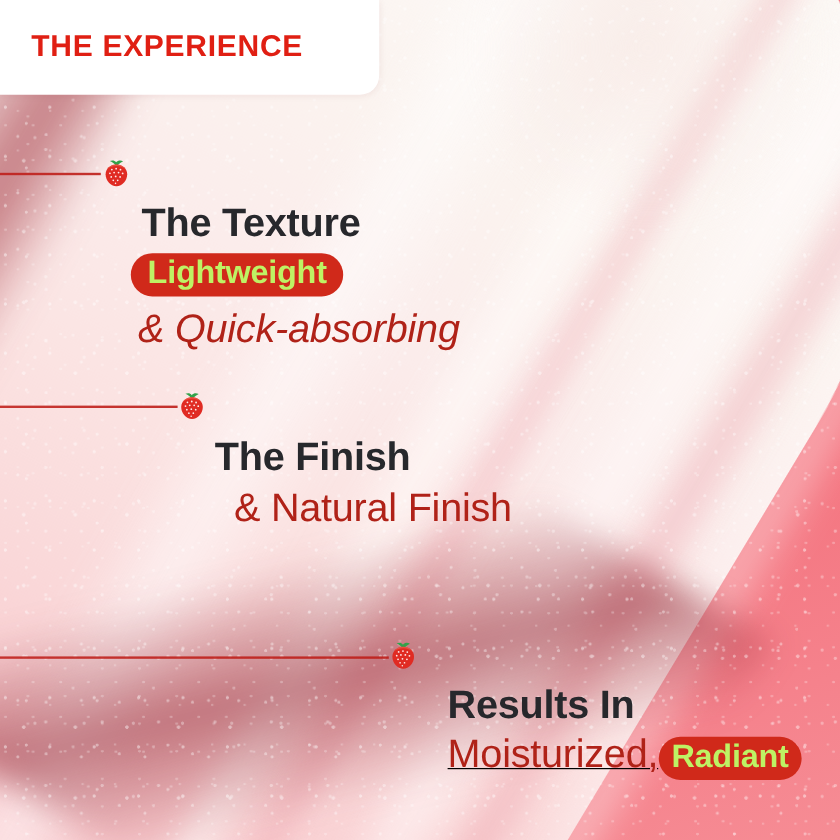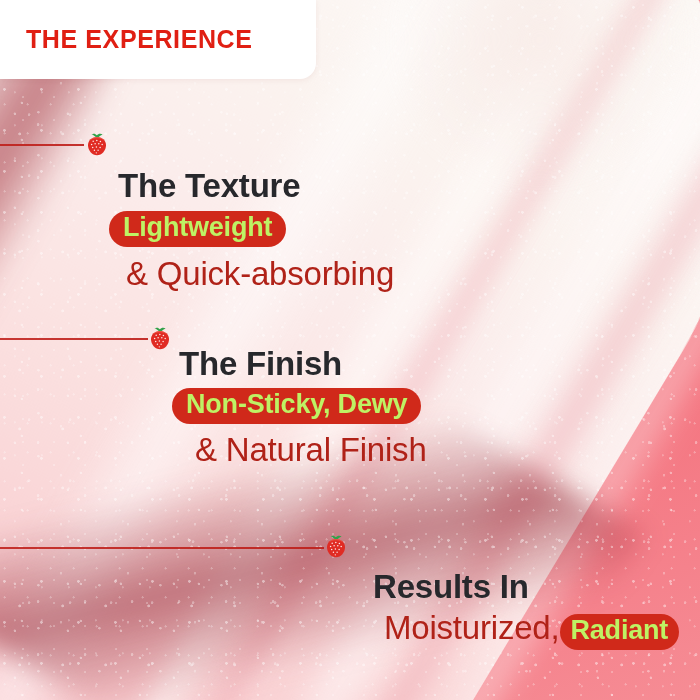--- a/index.html
+++ b/index.html
@@ -205,30 +205,30 @@
     font-weight:normal;
   }
   .mix-line{white-space:nowrap;}
   .mix-line .sub-line{vertical-align:baseline;}
   .mix-line .pill{vertical-align:baseline;}
 
   
   #block-texture{left:113px;top:121px;}
   #block-texture .l1{margin-left:5px;}
   #block-texture .l2{margin-top:9px;margin-left:-4px;}
-  #block-texture .l3{margin-top:10px;margin-left:13px;}
-
-  #block-finish{left:175px;top:299px;}
+  #block-texture .l3{margin-top:10px;margin-left:2px;font-style:italic;}
+
+  #block-finish{left:175px;top:316px;}
   #block-finish .l1{margin-left:4px;}
   #block-finish .l2{margin-top:8px;margin-left:-3px;}
   #block-finish .l3{margin-top:9px;margin-left:20px;}
 
   #block-results{left:369px;top:522px;}
   #block-results .l1{margin-left:4px;}
-  #block-results .l2{margin-top:8px;margin-left:15px;}
+  #block-results .l2{margin-top:8px;margin-left:4px;text-decoration:underline;}
   #block-results .l3{margin-top:8px;margin-left:-4px;}
   #block-results .pill{padding:3px 11px 6px 11px;}
 </style>
 </head>
 <body>
 
 <div id="stage">
 
   <div class="swoosh-wrap">
     <div class="swoosh-soft"></div>
@@ -326,23 +326,20 @@
   <div class="block" id="block-texture">
     <span class="line head-line l1">The Texture</span>
     <span class="line l2">
       <span class="pill">Lightweight</span>
     </span>
     <span class="line sub-line l3">&amp; Quick-absorbing</span>
   </div>
 
   <div class="block" id="block-finish">
     <span class="line head-line l1">The Finish</span>
-    <span class="line l2">
-      <span class="pill">Non-Sticky, Dewy</span>
-    </span>
     <span class="line sub-line l3">&amp; Natural Finish</span>
   </div>
 
   <div class="block" id="block-results">
     <span class="line head-line l1">Results In</span>
     <span class="line mix-line l2">
       <span class="sub-line">Moisturized,</span><span class="pill">Radiant</span>
     </span>
   </div>
 

